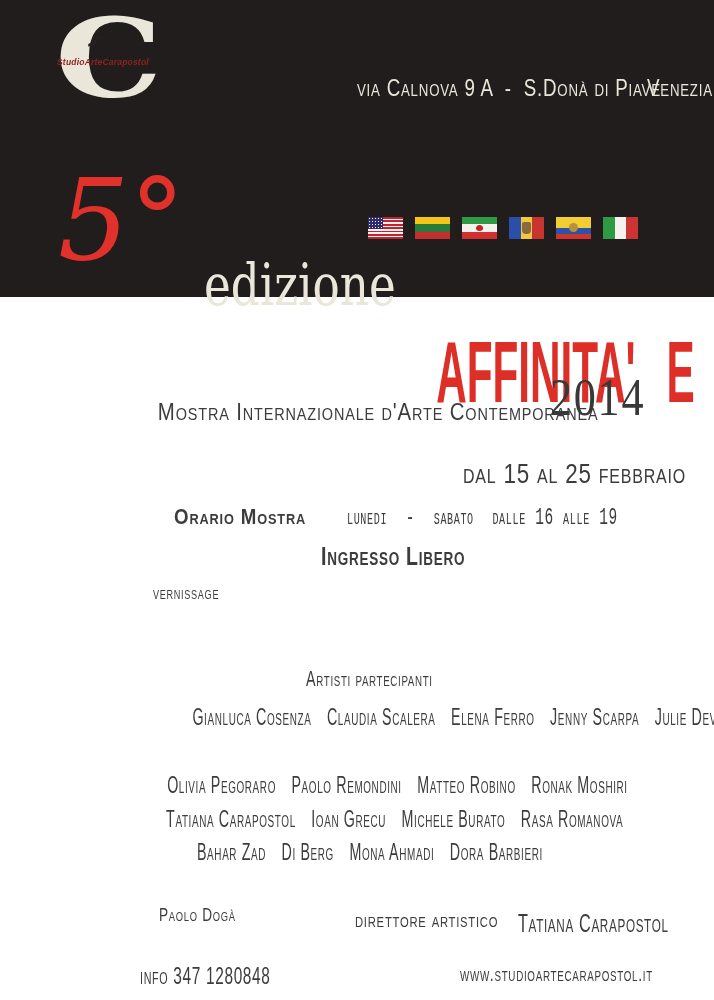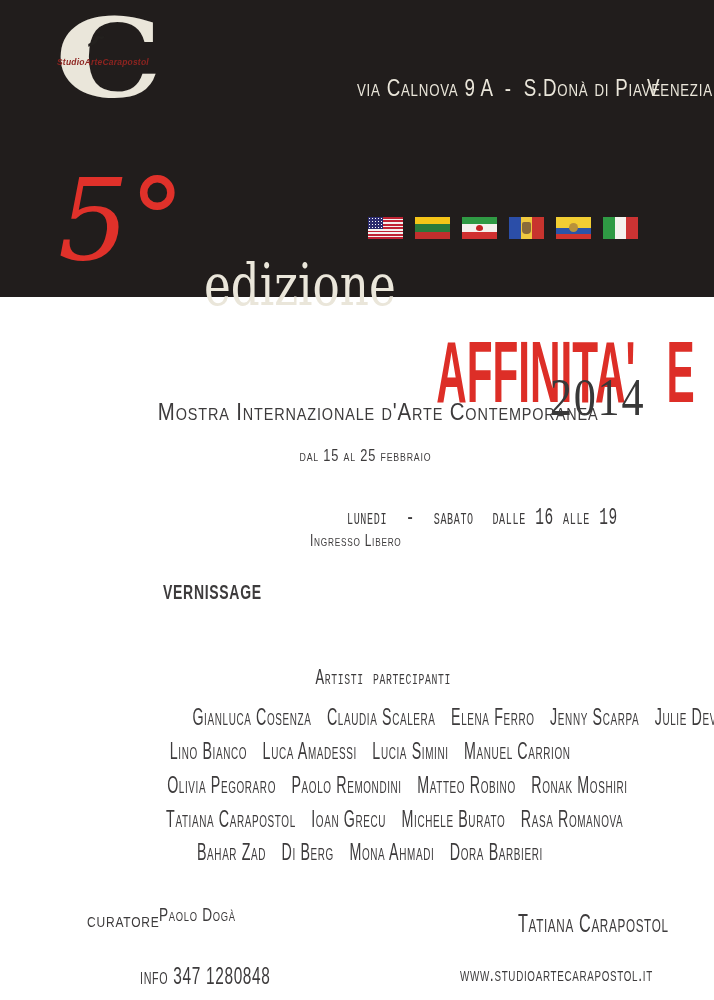--- a/index.html
+++ b/index.html
@@ -85,59 +85,59 @@
   <div class="t ctr" style="left:48px;top:240px;font-size:88px;">
     <span class="sc title-main" style="--sx:.48;">AFFINITA' E CONTRASTI</span>
   </div>
   <div class="t" style="left:498px;top:320px;font-size:52px;font-family:Liberation Serif, serif;">
     <span class="sc year" style="--sx:.85;">2014</span>
   </div>
 
   <div class="t ctr" style="left:8px;top:376px;font-size:24px;">
     <span class="sc deco" style="--sx:.85;">Mostra Internazionale d'Arte Contemporanea</span>
   </div>
-  <div class="t ctr" style="top:432px;font-size:16px;">
+  <div class="t ctr" style="top:432px;font-size:28px;text-align:right;">
     <span class="sc deco" style="--sx:.80;">dal 15 al 25 febbraio</span>
   </div>
 
+  <div class="t" style="left:150px;top:484px;font-size:22px;">
+    <span class="sc deco b" style="--sx:.85;">Orario Mostra</span>
+  </div>
   <div class="t" style="left:292px;top:484px;font-size:23px;font-family:Liberation Mono, monospace;">
     <span class="sc deco" style="--sx:.63;">lunedi  -  sabato  dalle 16 alle 19</span>
   </div>
-  <div class="t" style="left:292px;top:517px;font-size:16px;">
+  <div class="t" style="left:292px;top:517px;font-size:26px;font-weight:bold;">
     <span class="sc deco" style="--sx:.75;">Ingresso Libero</span>
   </div>
 
-  <div class="t" style="left:132px;top:548px;font-size:28px;font-weight:bold;">
+  <div class="t" style="left:132px;top:564px;font-size:19px;">
     <span class="sc deco" style="--sx:.70;">vernissage</span>
   </div>
 
-  <div class="t ctr" style="top:646px;font-size:22px;font-family:Liberation Mono, monospace;">
+  <div class="t ctr" style="top:646px;font-size:22px;">
     <span class="sc deco" style="--sx:.65;">Artisti partecipanti</span>
   </div>
   <div class="t ctr" style="top:683px;font-size:23px;">
     <span class="sc deco" style="--sx:.62;">Gianluca Cosenza  Claudia Scalera  Elena Ferro  Jenny Scarpa  Julie Devine</span>
-  </div>
-  <div class="t ctr" style="top:717px;font-size:23px;">
-    <span class="sc deco" style="--sx:.62;">Lino Bianco  Luca Amadessi  Lucia Simini  Manuel Carrion</span>
   </div>
   <div class="t ctr" style="top:751px;font-size:23px;">
     <span class="sc deco" style="--sx:.62;">Olivia Pegoraro  Paolo Remondini  Matteo Robino  Ronak Moshiri</span>
   </div>
   <div class="t ctr" style="top:785px;font-size:23px;">
     <span class="sc deco" style="--sx:.62;">Tatiana Carapostol  Ioan Grecu  Michele Burato  Rasa Romanova</span>
   </div>
   <div class="t ctr" style="top:818px;font-size:23px;">
     <span class="sc deco" style="--sx:.62;">Bahar Zad  Di Berg  Mona Ahmadi  Dora Barbieri</span>
   </div>
 
-  <div class="t" style="left:64px;top:888px;font-size:21px;">
-    <span class="sc deco" style="--sx:.80;">curatore</span>
-  </div>
   <div class="t" style="left:138px;top:886px;font-size:19px;">
     <span class="sc deco" style="--sx:.72;">Paolo Dogà</span>
+  </div>
+  <div class="t" style="left:332px;top:888px;font-size:21px;">
+    <span class="sc deco" style="--sx:.75;">direttore artistico</span>
   </div>
   <div class="t" style="left:490px;top:886px;font-size:25px;">
     <span class="sc deco" style="--sx:.65;">Tatiana Carapostol</span>
   </div>
 
   <div class="t" style="left:114px;top:942px;font-size:23px;">
     <span class="sc deco" style="--sx:.67;">info 347 1280848</span>
   </div>
   <div class="t" style="left:438px;top:944px;font-size:20px;">
     <span class="sc deco" style="--sx:.70;">www.studioartecarapostol.it</span>

